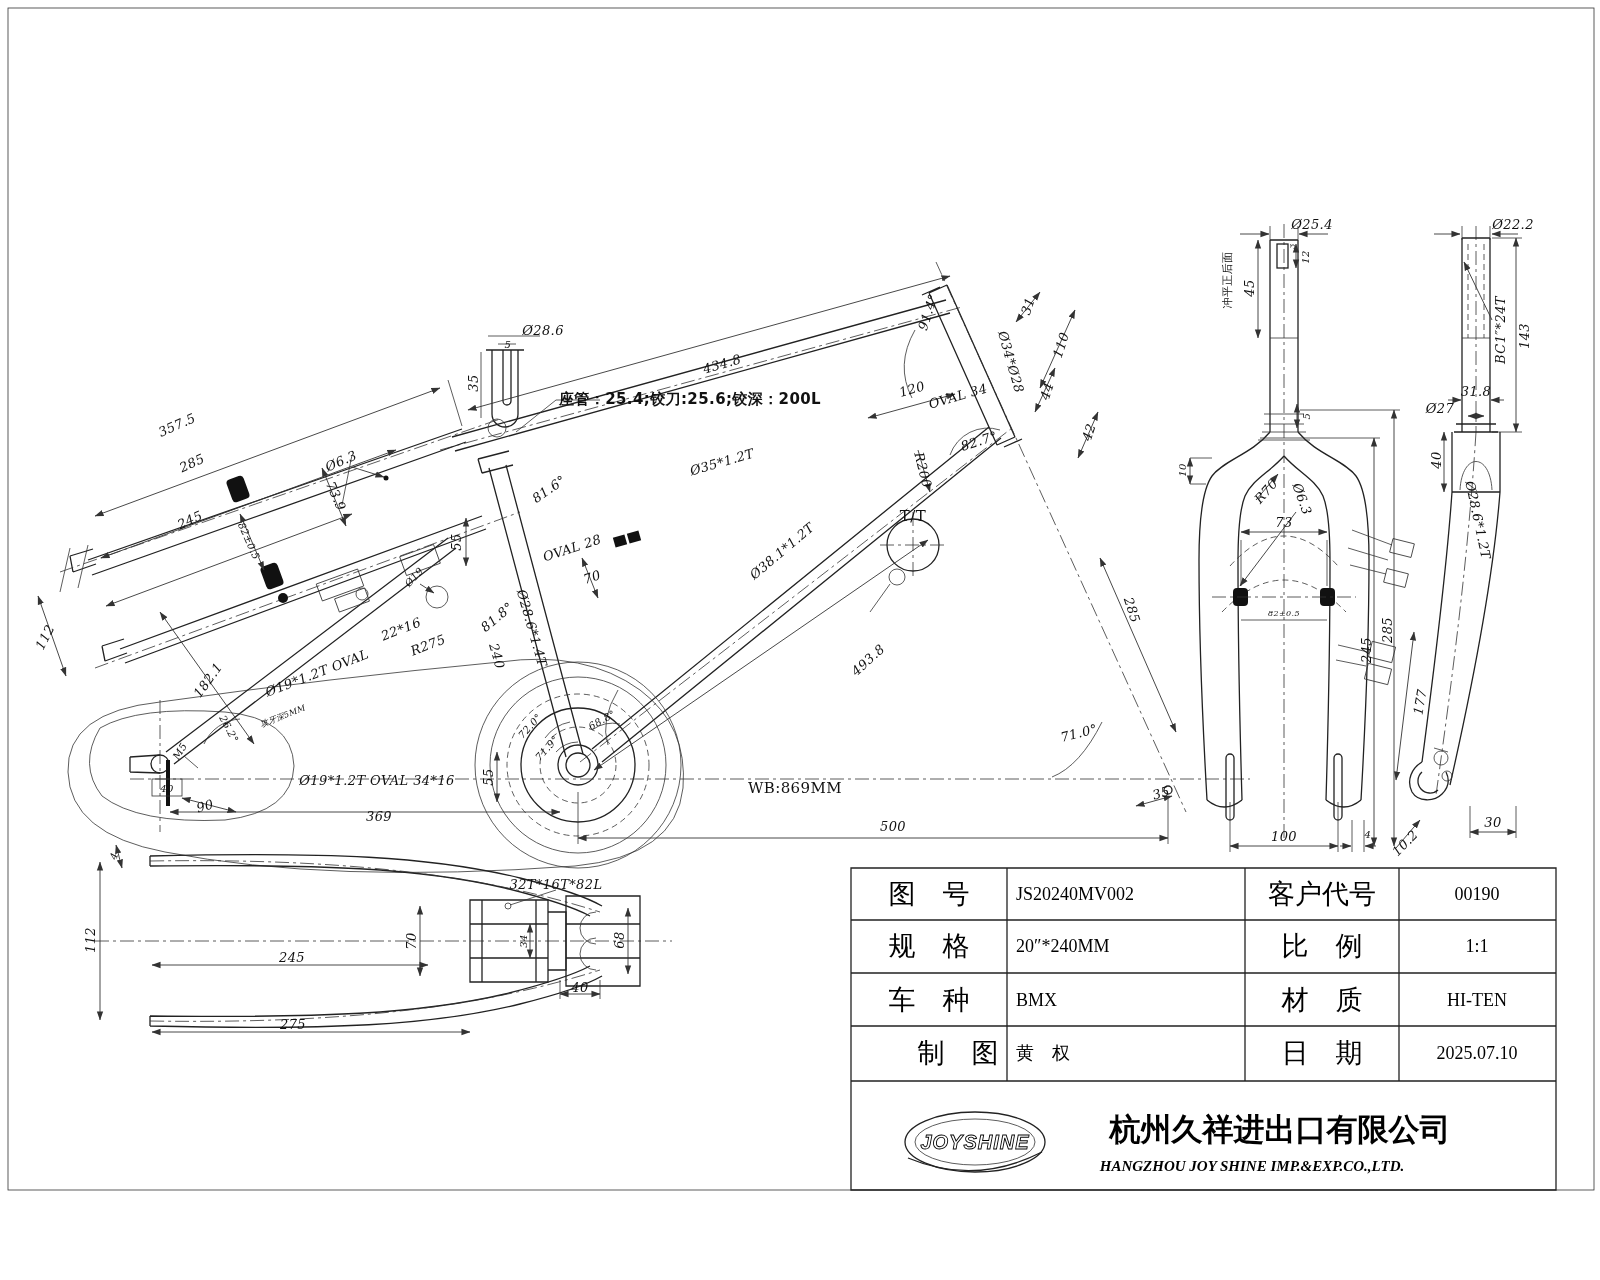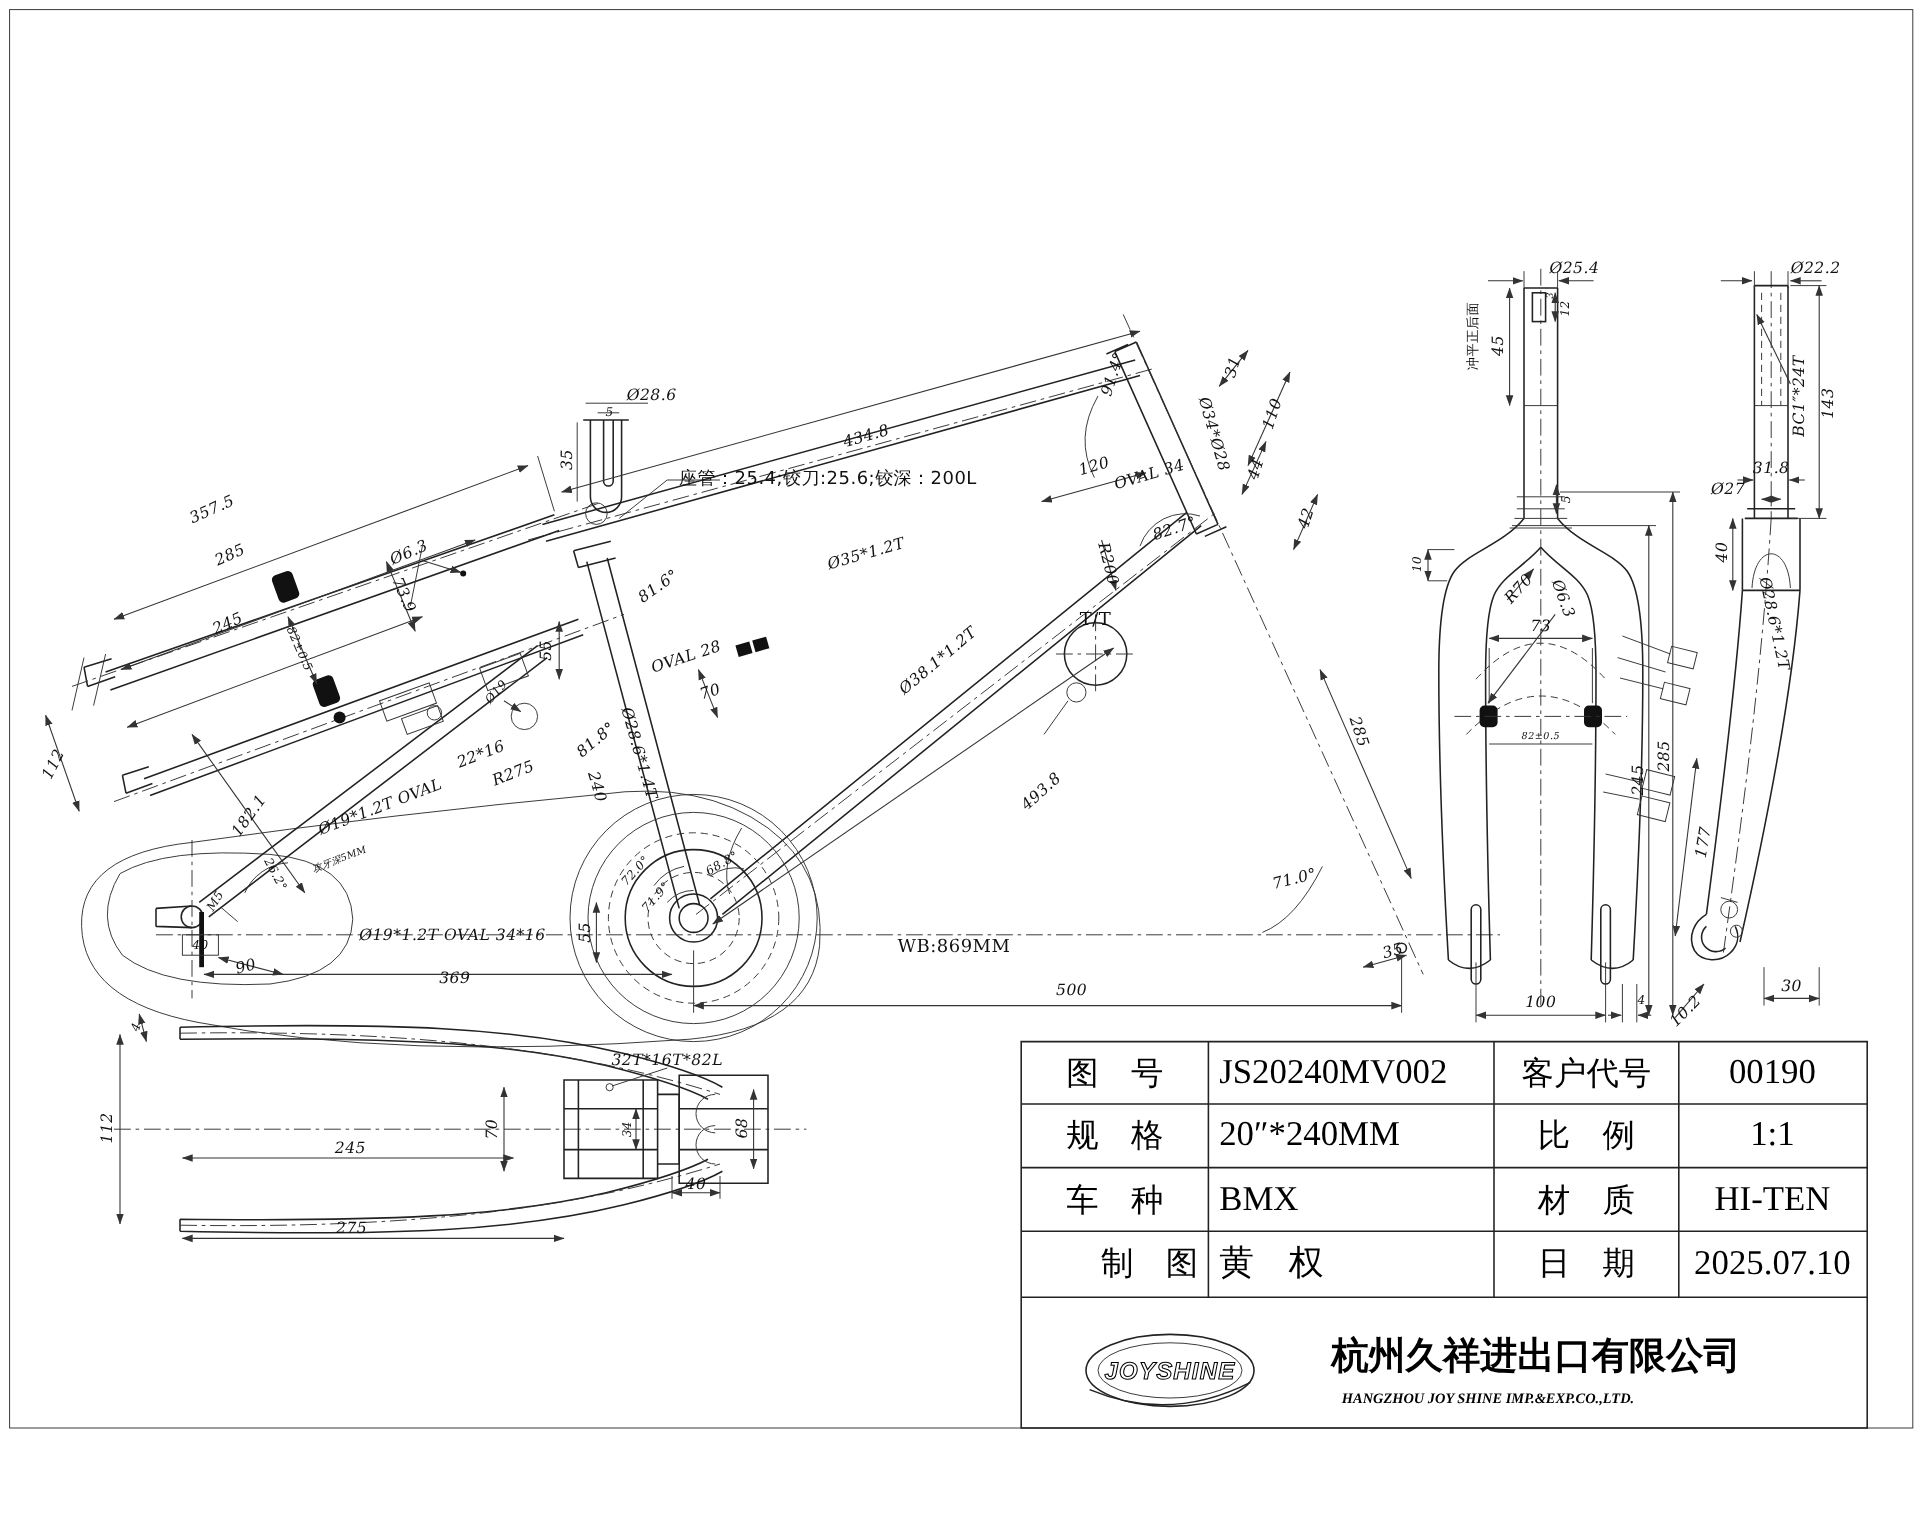--- a/index.html
+++ b/index.html
@@ -13,30 +13,30 @@
   .dd{stroke-dasharray:14 4 3 4;}
   .ds{stroke-dasharray:6 4;}
   .blk{fill:#111;stroke:none;}
   
   .lbl{position:absolute;font:italic 13px "DejaVu Serif",serif;color:#111;
        white-space:nowrap;letter-spacing:.4px;
        transform:translate(-50%,-50%) rotate(var(--r,0deg));}
   .sm{font-size:10px;}
   .xs{font-size:8px;}
   .md{font-size:15px;font-style:normal;}
-  .note{font-style:normal;font-size:15px;font-family:"DejaVu Sans",sans-serif;}
+  .note{font-style:normal;font-size:15px;font-family:"DejaVu Sans",sans-serif;font-weight:bold;}
   .ncn{font-style:normal;font-size:11px;font-family:"DejaVu Sans",sans-serif;}
   
   .tb{position:absolute;transform:translate(-50%,-50%);white-space:nowrap;color:#000;
       font-family:"Liberation Serif",serif;}
   .tb-label{font-size:27px;}
-  .tb-value{font-size:29px;}
+  .tb-value{font-size:18px;}
   .tb-left{transform:translate(0,-50%);}
   .cn{font-size:31px;font-weight:bold;}
-  .en{font-size:12px;font-weight:bold;font-style:italic;}
+  .en{font-size:15px;font-weight:bold;font-style:italic;margin-left:12px;}
   .logo-text{font:italic bold 20px "Liberation Sans",sans-serif;fill:#fff;stroke:#000;
              stroke-width:.9px;letter-spacing:1px;}
 </style>
 </head>
 <body>
 
 <div id="sheet">
 
 <svg width="1600" height="1280" viewBox="0 0 1600 1280">
   <defs>

